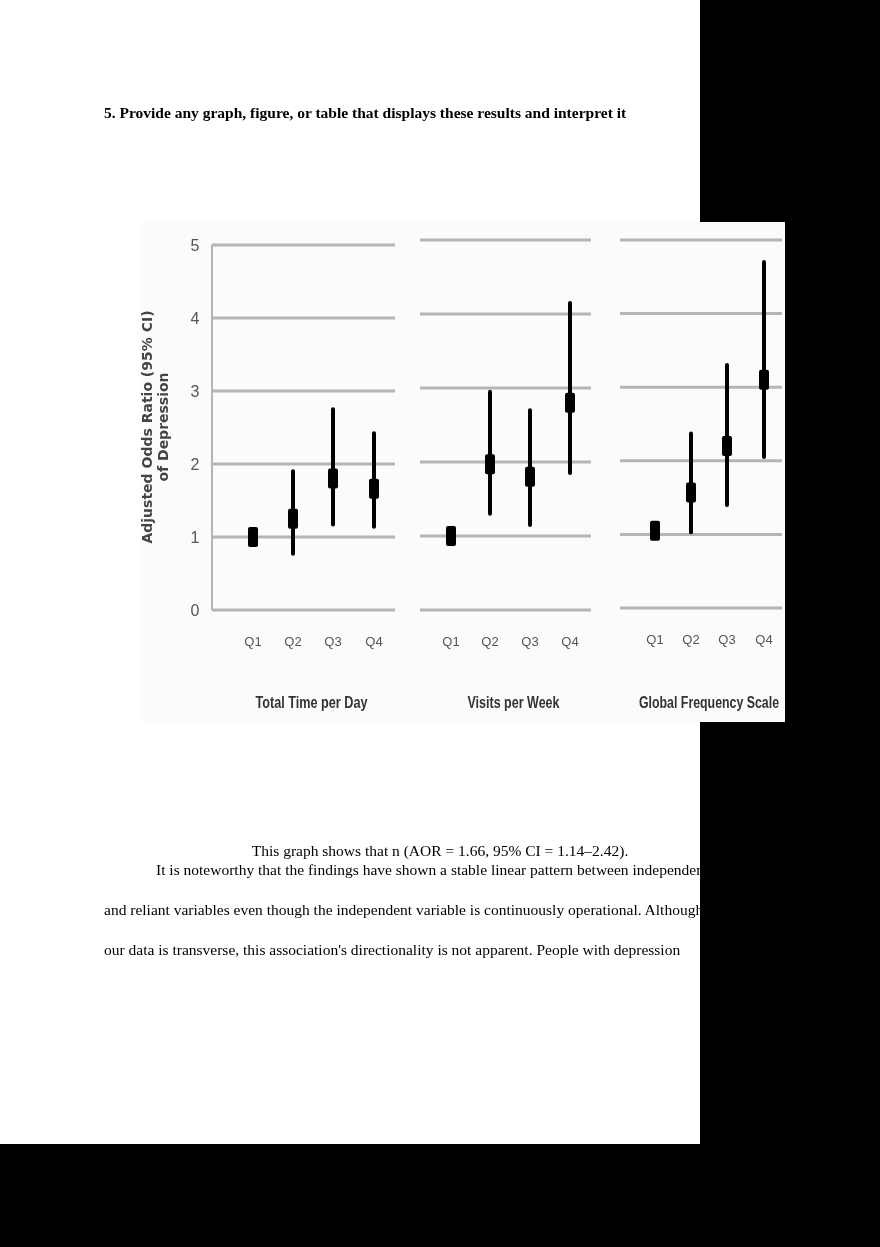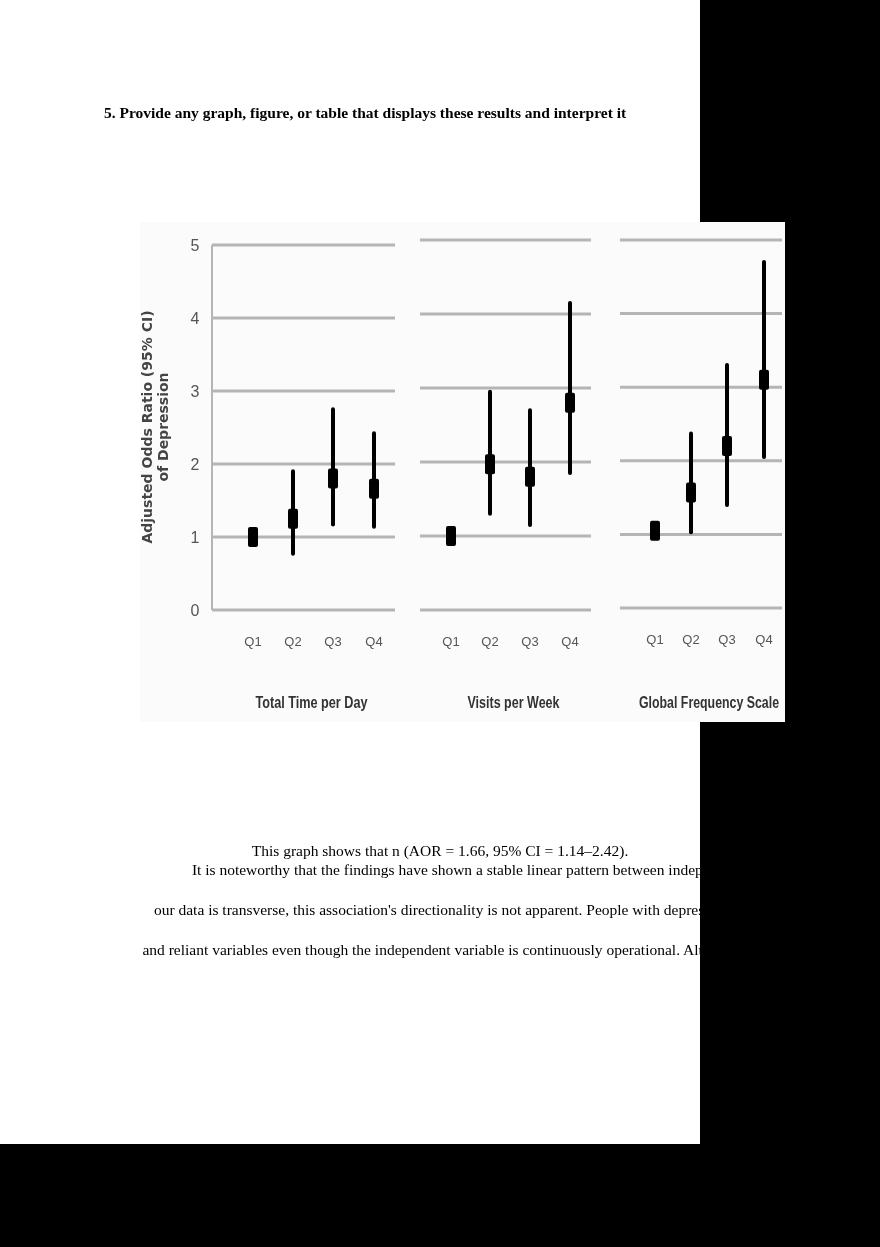--- a/index.html
+++ b/index.html
@@ -3,21 +3,21 @@
 <meta charset="utf-8">
 <style>
   html, body { margin:0; padding:0; }
   body { width:880px; height:1247px; background:#000; position:relative; overflow:hidden; font-family:"Liberation Serif", serif; }
   .page { position:absolute; left:0; top:0; width:700px; height:1144px; background:#fff; }
   .heading { position:absolute; left:104px; top:104px; font-size:15.5px; font-weight:bold; color:#000; white-space:nowrap; }
   .figure { position:absolute; left:140px; top:222px; width:645px; height:500px; background:#fbfbfb; }
   .figure svg { position:absolute; left:0; top:0; }
   .caption { position:absolute; left:0; width:880px; top:816px; text-align:center; font-size:15.5px; color:#000;margin-top:26px; }
   .para { position:absolute; left:104px; width:676px; top:850px; font-size:15.5px; line-height:40px; color:#000; }
-  .para p { margin:0; text-indent:52px; text-align:center; }
+  .para p { margin:0; text-indent:52px; text-align:left; }
   .blackbar { position:absolute; left:0; top:1144px; width:880px; height:103px; background:#000; }
 </style>
 </head>
 <body>
 
 <div class="page">
   <div class="heading">5. Provide any graph, figure, or table that displays these results and interpret it</div>
 
   <div class="figure">
     <svg id="chart" width="645" height="500" xmlns="http://www.w3.org/2000/svg">
@@ -83,18 +83,18 @@
         <rect x="619" y="147.84" width="10" height="20" rx="2" fill="#000"></rect>
         <text x="624" y="422" text-anchor="middle" font-family="&quot;Liberation Sans&quot;, sans-serif" font-size="13" fill="#555555">Q4</text>
         <text x="569" y="486" text-anchor="middle" font-family="&quot;Liberation Sans&quot;, sans-serif" font-size="16" font-weight="bold" fill="#333" textLength="140" lengthAdjust="spacingAndGlyphs">Global Frequency Scale</text>
       </svg>
   </div>
 
   <div class="caption">This graph shows that n (AOR = 1.66, 95% CI = 1.14–2.42).</div>
 
   <div class="para">
     <p>It is noteworthy that the findings have shown a stable linear pattern between independent</p>
+    <p style="text-indent:0">and reliant variables even though the independent variable is continuously operational. Although</p>
     <p style="text-indent:0">our data is transverse, this association's directionality is not apparent. People with depression</p>
-    <p style="text-indent:0">and reliant variables even though the independent variable is continuously operational. Although</p>
   </div>
 </div>
 
 <div class="blackbar"></div>
 
 </body></html>

